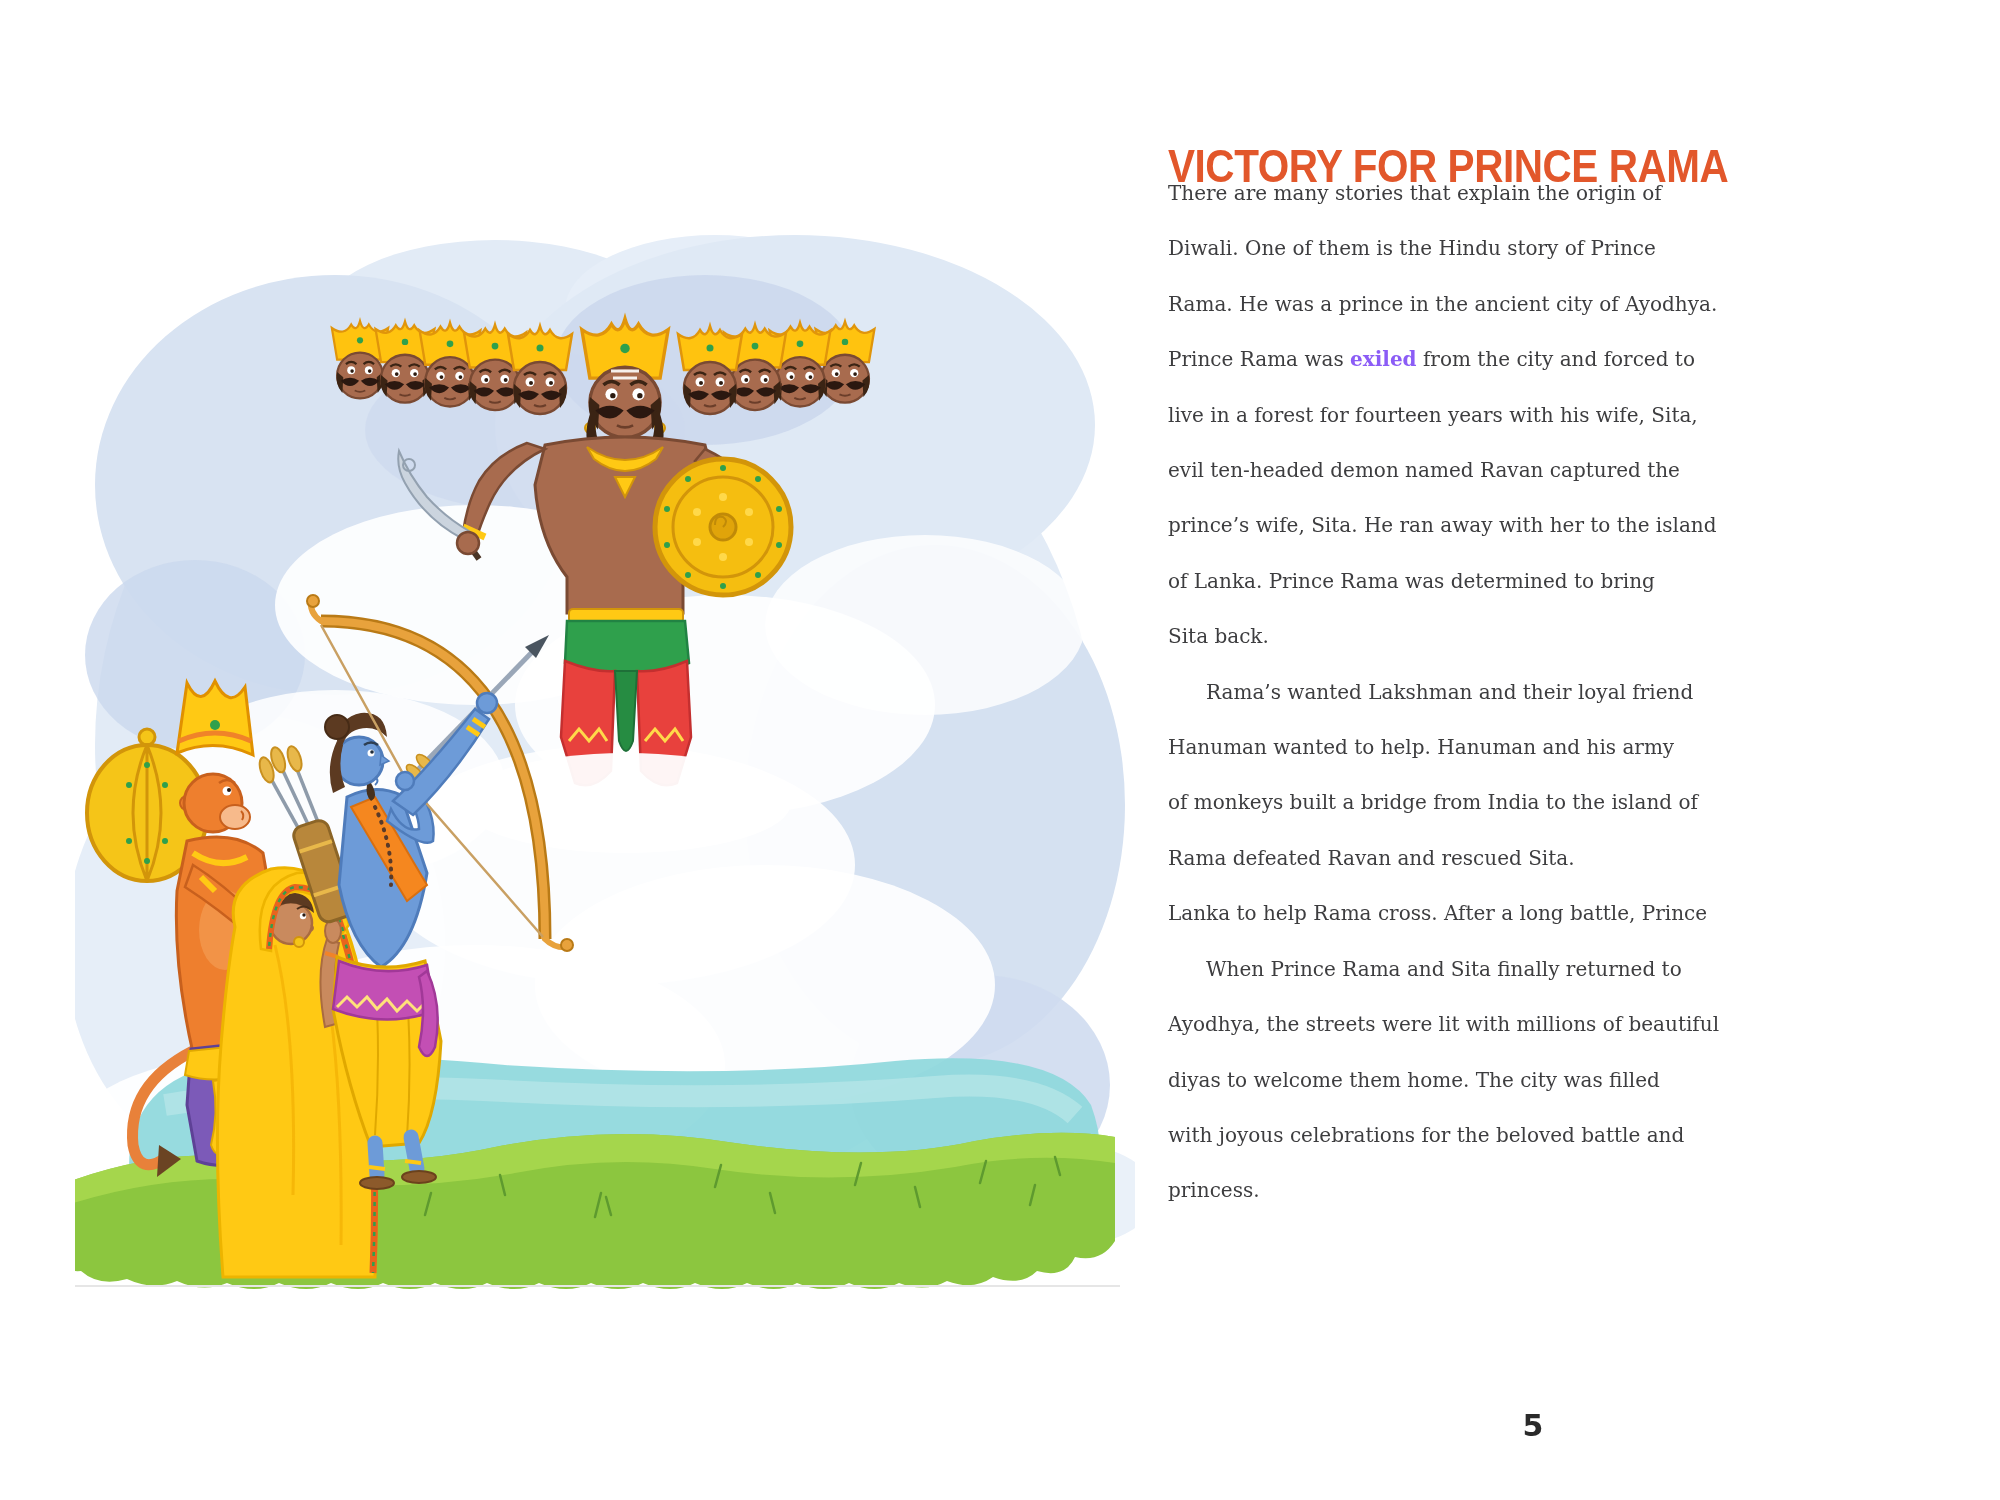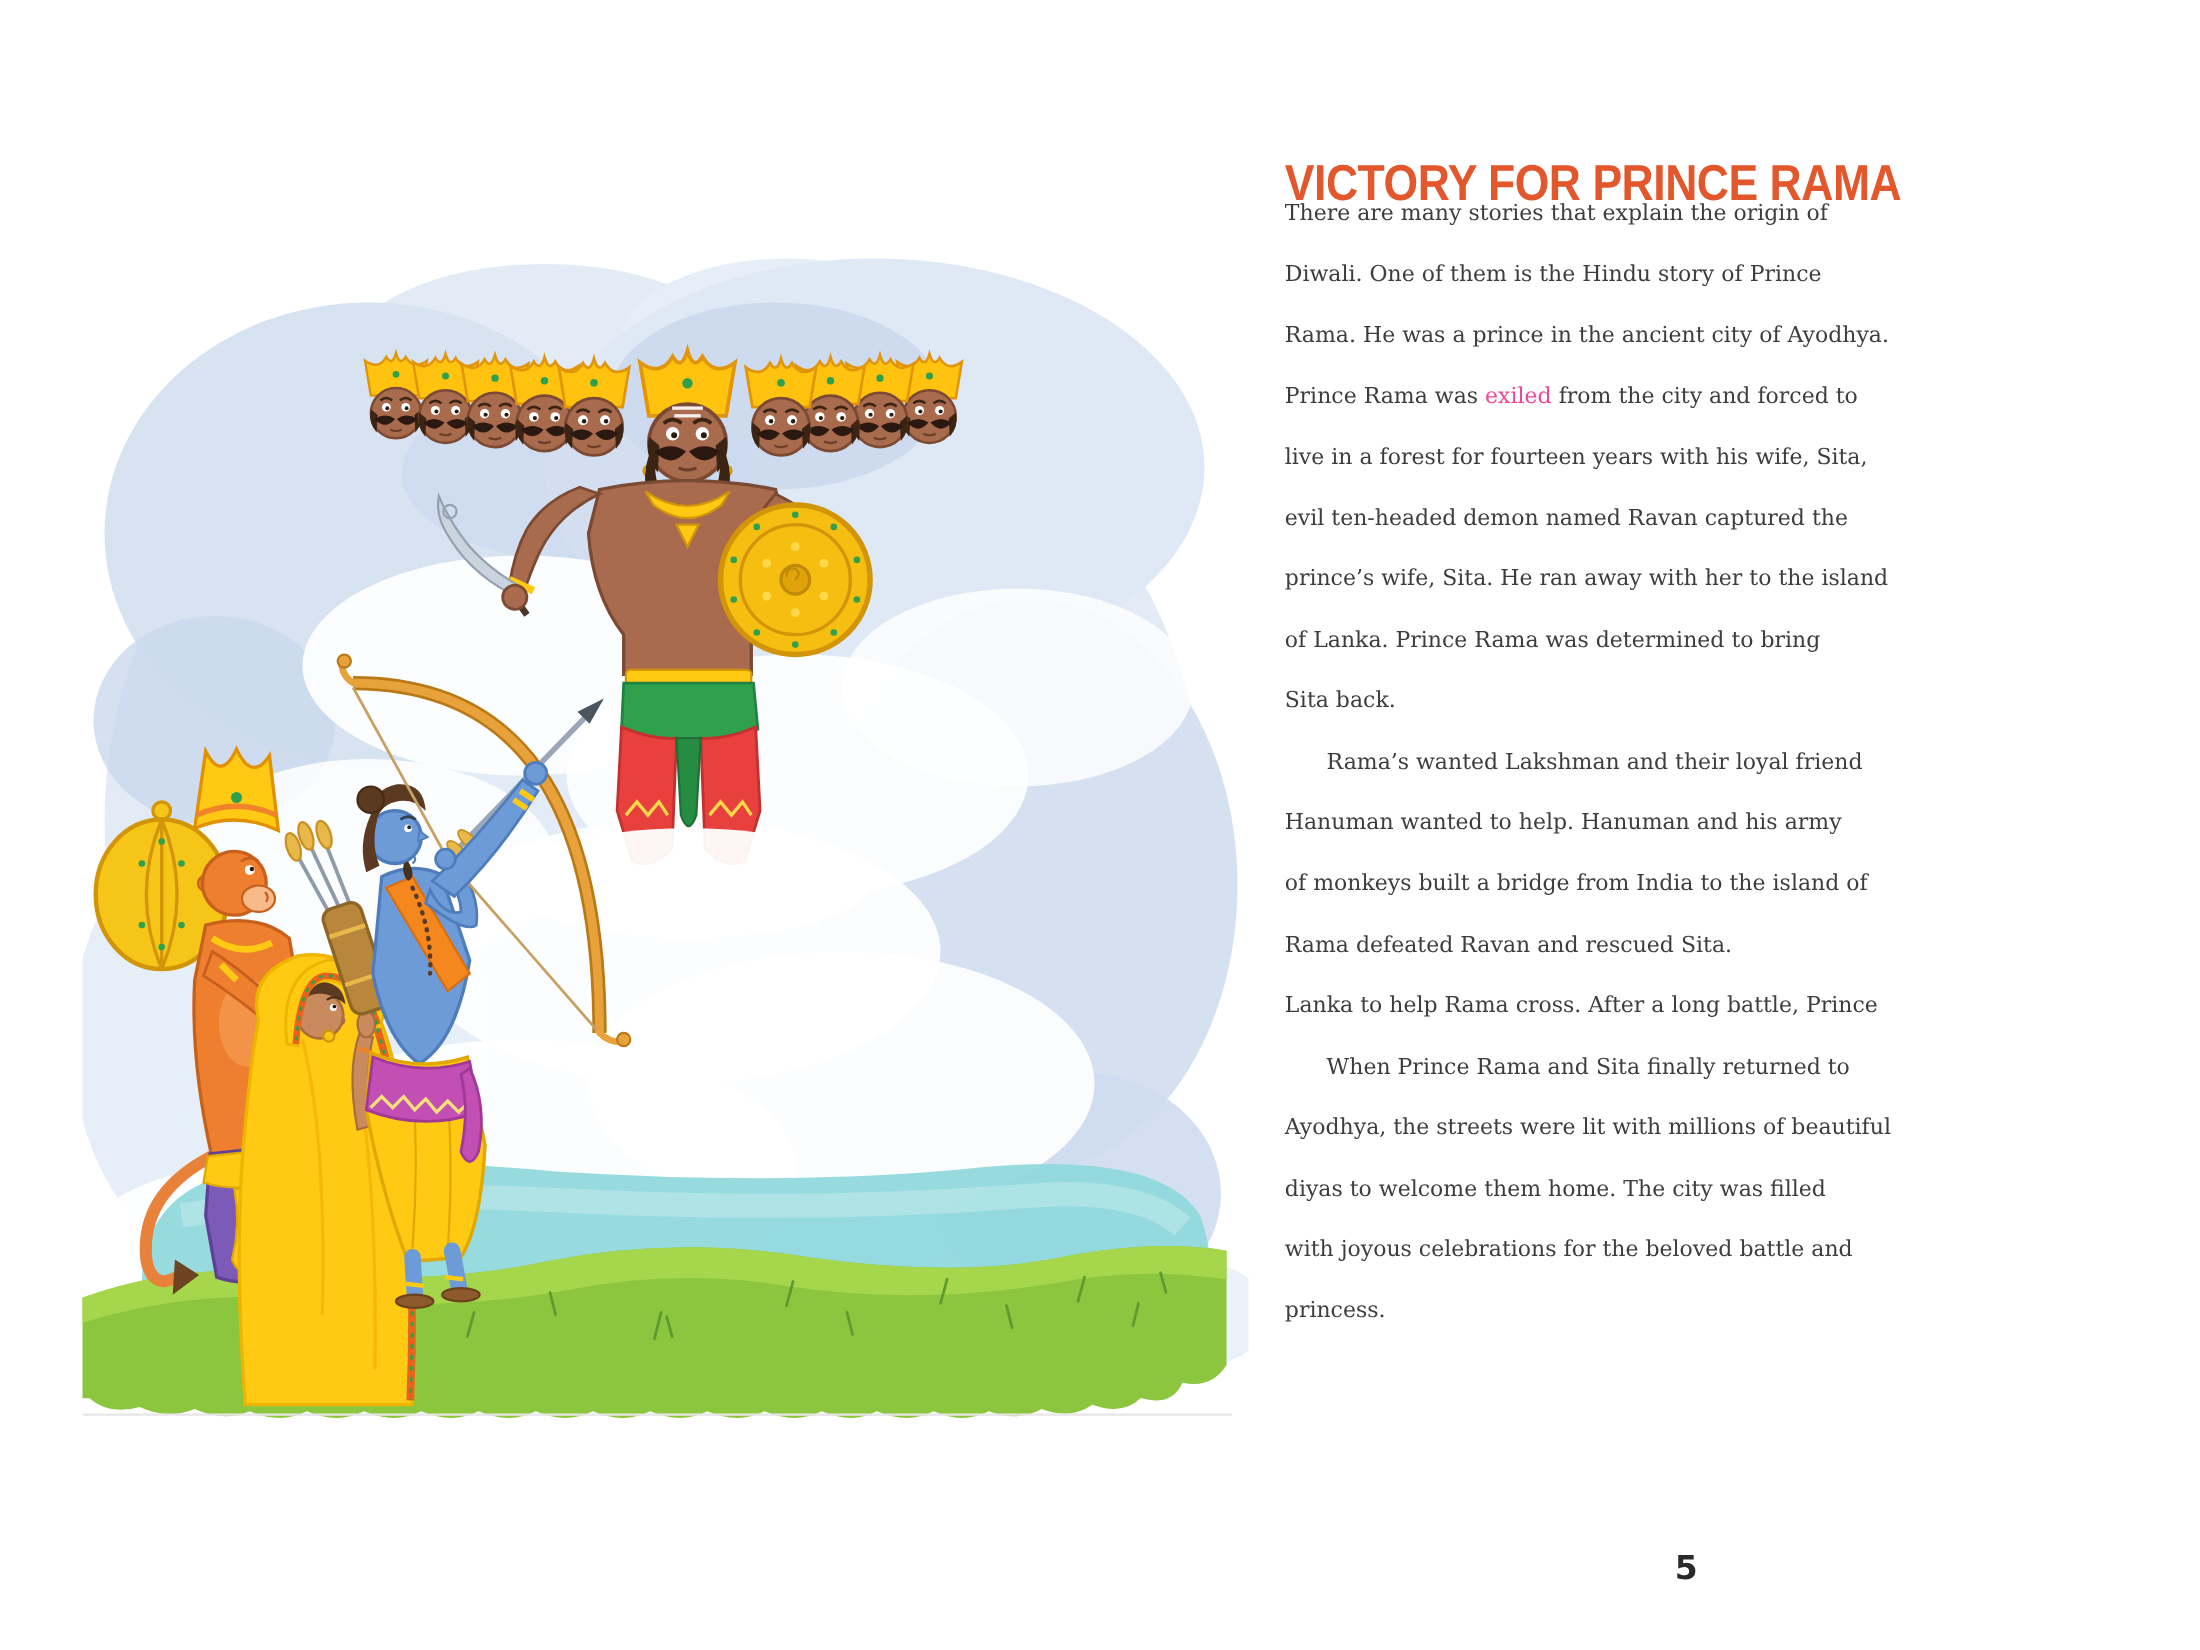--- a/index.html
+++ b/index.html
@@ -8,21 +8,21 @@
   .illus{position:absolute;left:75px;top:185px;width:1060px;height:1115px;}
   .heading{position:absolute;left:1168px;top:112px;white-space:nowrap;
            font-family:"Liberation Sans",sans-serif;font-weight:800;font-size:46px;
            letter-spacing:-0.5px;color:#E2572B;line-height:1;
            transform:scaleX(0.88);transform-origin:left top;}
   .story{position:absolute;left:1168px;top:166px;width:730px;
          font-family:"DejaVu Serif",serif;font-size:20px;line-height:55.4px;
          color:#3D3D3F;}
   .story .line{white-space:nowrap;}
   .story .indent{text-indent:38px;}
-  .hl{color:#ec4899;font-weight:normal;}
+  .hl{color:#8b5cf6;font-weight:bold;}
   .pagenum{position:absolute;left:1168px;top:1408px;width:730px;text-align:center;
            font-family:"DejaVu Sans",sans-serif;font-weight:bold;font-size:30px;color:#2A2A2A;}
 </style>
 </head>
 <body>
 
 <div class="page">
 
   <div class="illus">
   <svg width="1060" height="1115" viewBox="0 0 1060 1115" xmlns="http://www.w3.org/2000/svg">

